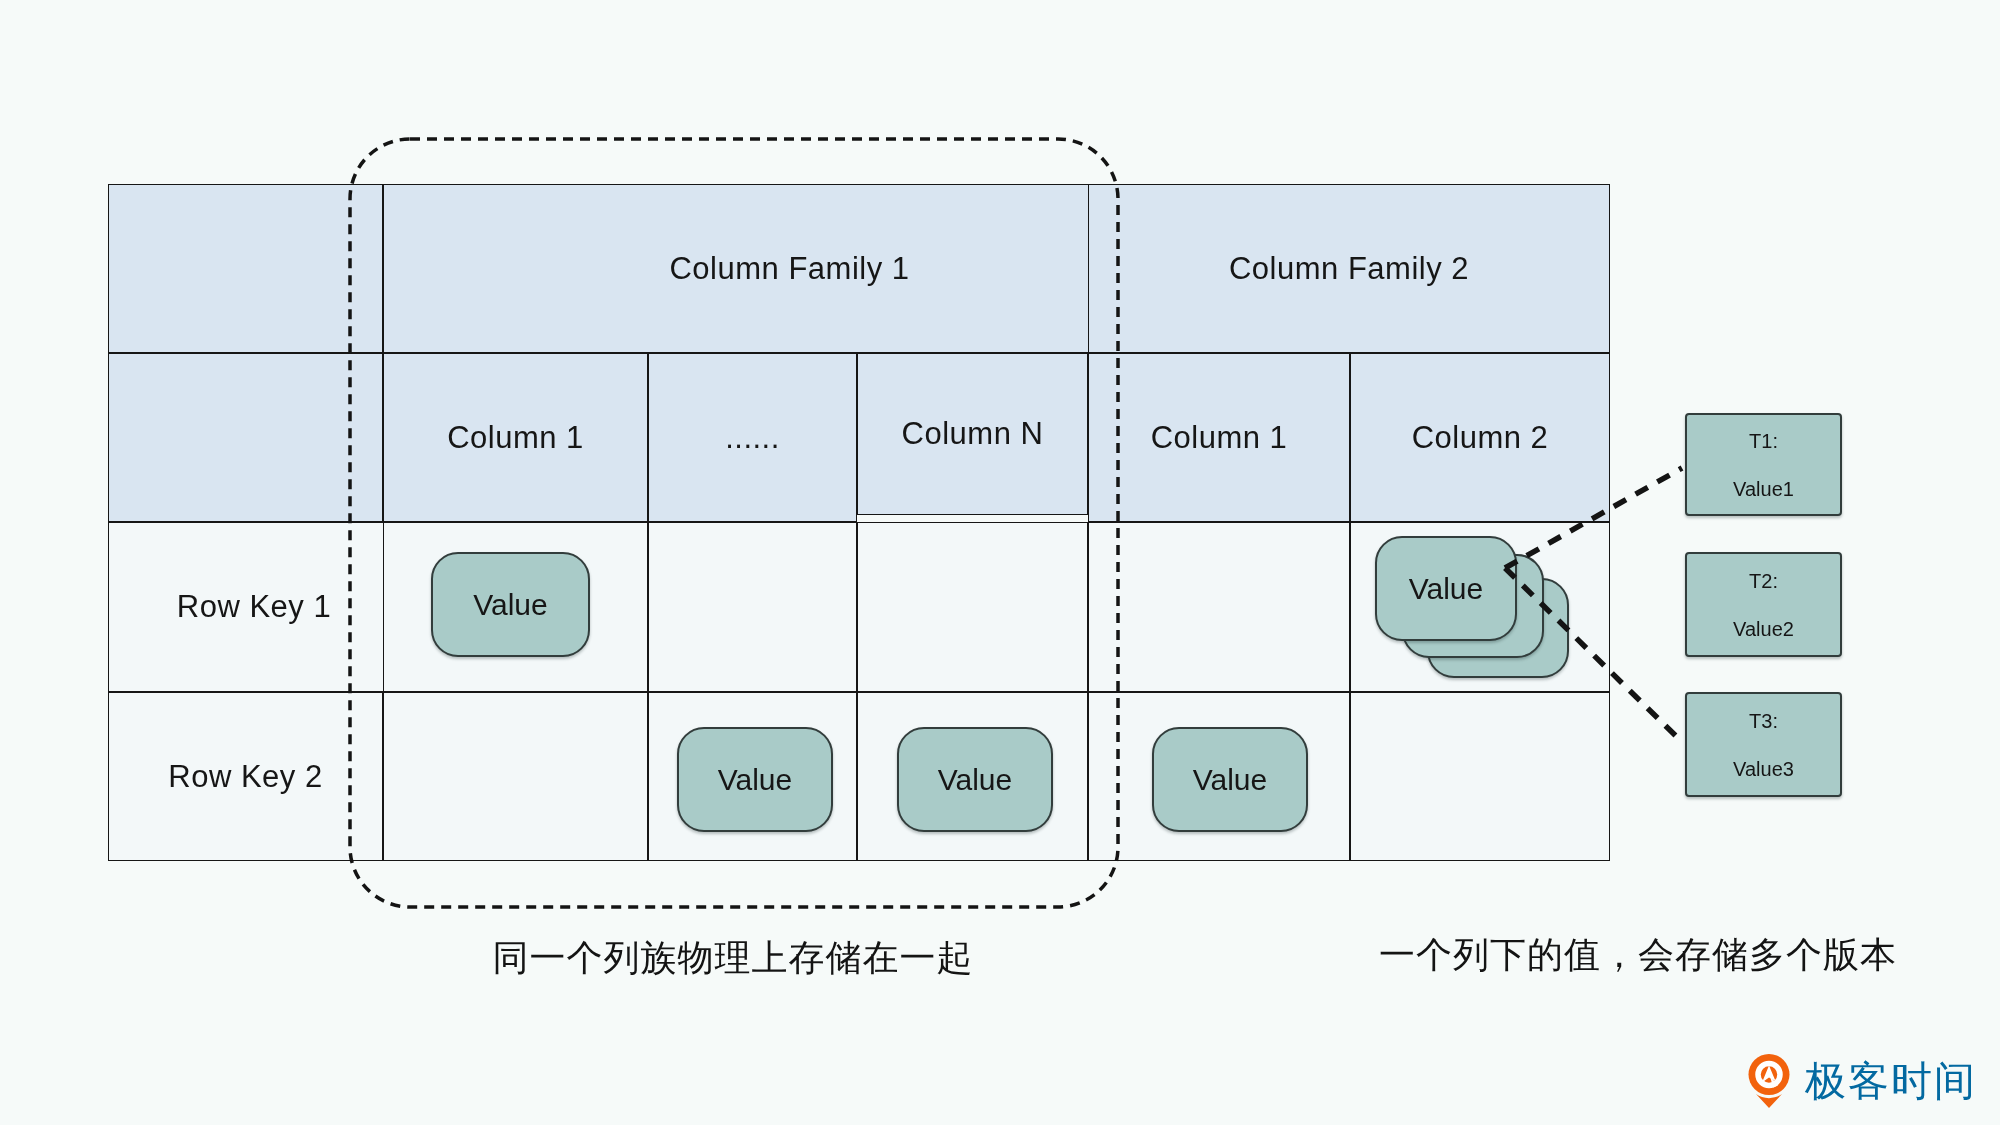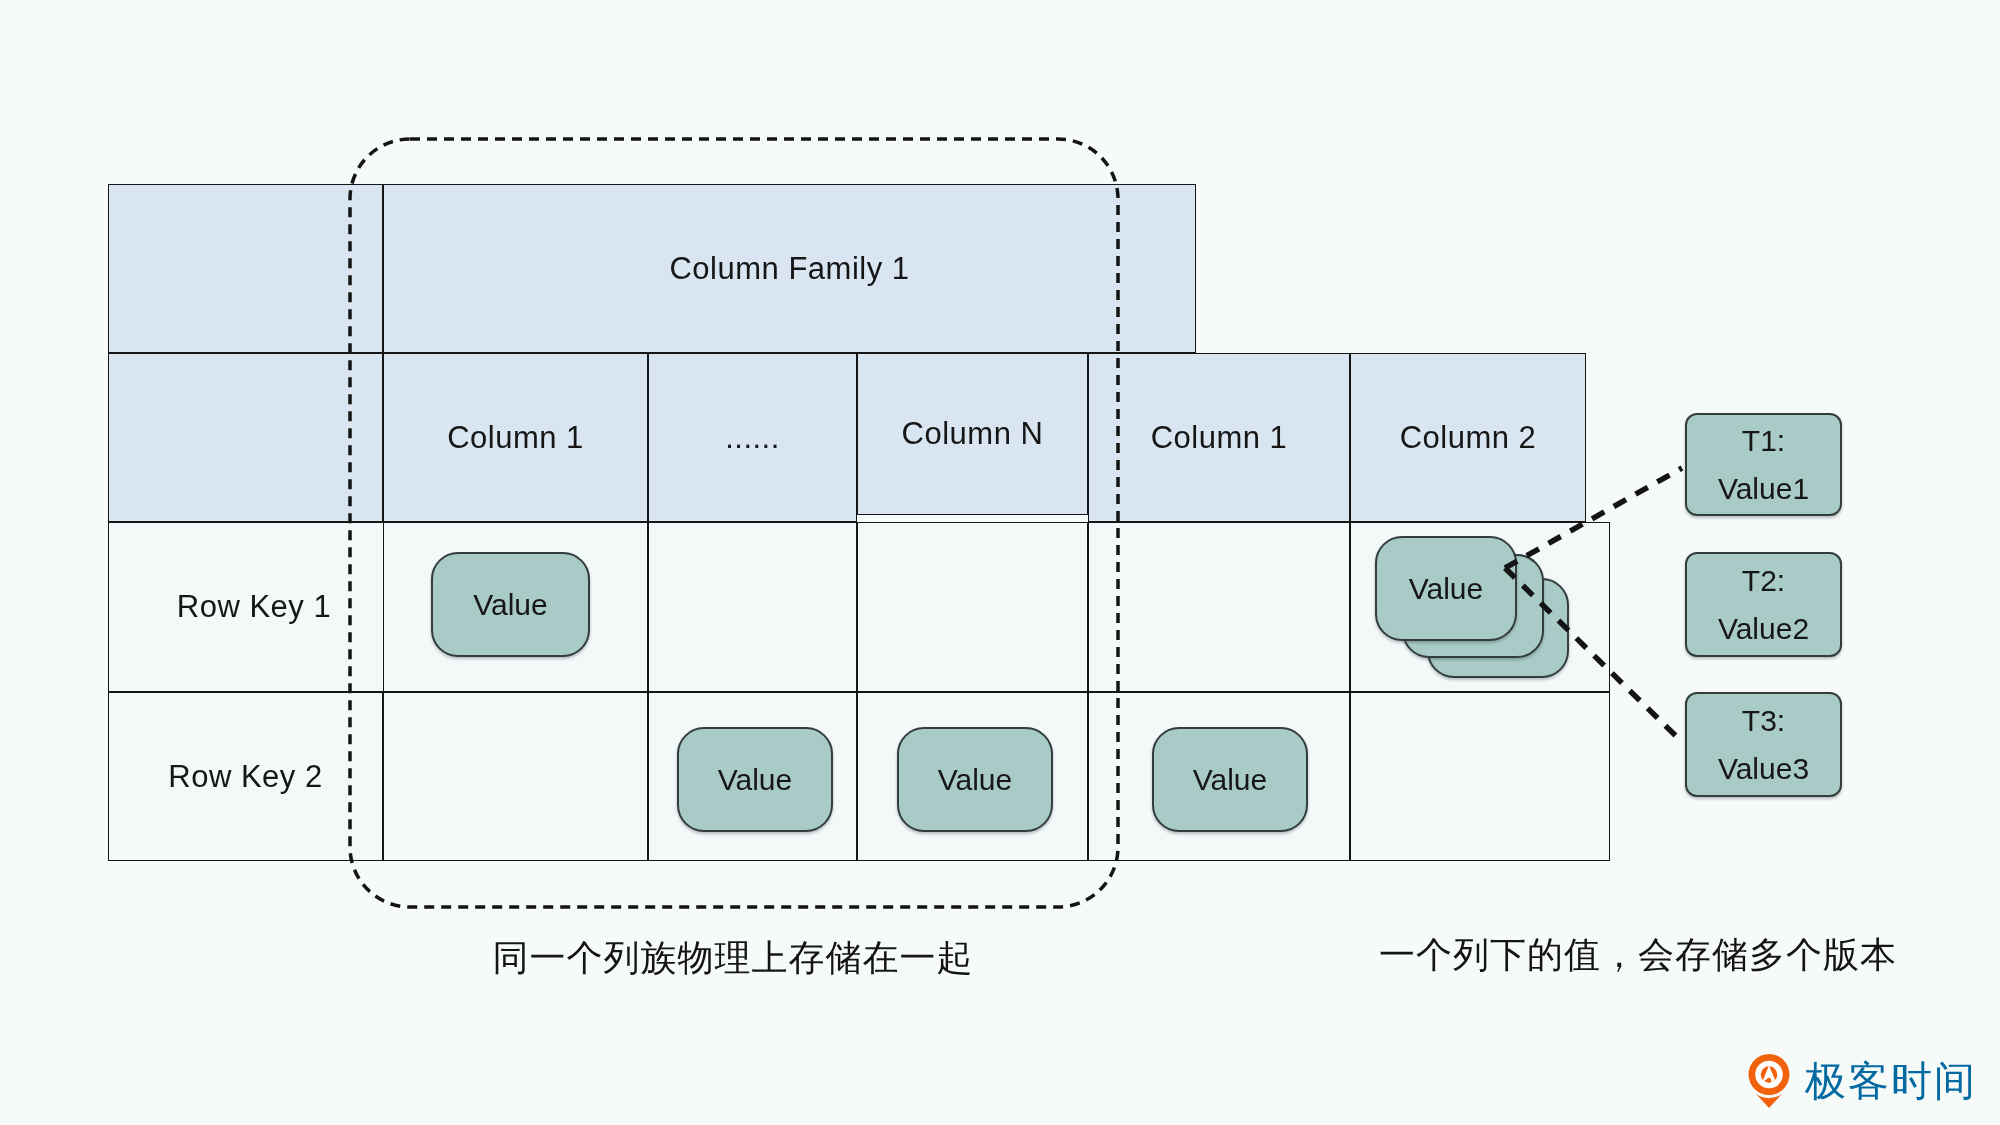--- a/index.html
+++ b/index.html
@@ -35,22 +35,22 @@
     border-radius:27px;
     display:flex;align-items:center;justify-content:center;
     font-size:30px;
     box-shadow:0 2px 3px rgba(20,40,40,.28);
     z-index:10;
   }
   .vbox.blank{z-index:8;}
   .tbox{
     flex-direction:column;
     line-height:48px;
-    font-size:30px;
-    border-radius:12px;
+    font-size:20px;
+    border-radius:4px;
     z-index:10;
   }
 
   
   svg.overlay{
     position:absolute;left:0;top:0;
     z-index:40;
     pointer-events:none;
   }
 
@@ -77,27 +77,28 @@
     letter-spacing:2px;
   }
 </style>
 </head>
 <body>
 
 <div class="canvas">
 
   <div class="cell header" style="left:108px;top:184px;width:275px;height:169px"></div>
   <div class="cell header family" style="left:383px;top:184px;width:813px;height:169px">Column Family 1</div>
+  <div class="cell header family" style="left:1088px;top:184px;width:522px;height:169px">Column Family 2</div>
 
   <div class="cell header" style="left:108px;top:353px;width:275px;height:169px"></div>
   <div class="cell header" style="left:383px;top:353px;width:265px;height:169px">Column 1</div>
   <div class="cell header" style="left:648px;top:353px;width:209px;height:169px">......</div>
   <div class="cell header" style="left:857px;top:353px;width:231px;height:162px">Column N</div>
   <div class="cell header" style="left:1088px;top:353px;width:262px;height:169px">Column 1</div>
-  <div class="cell header" style="left:1350px;top:353px;width:236px;height:169px">Column 2</div>
+  <div class="cell header" style="left:1350px;top:353px;width:260px;height:169px">Column 2</div>
 
   <div class="cell body" style="left:108px;top:522px;width:292px;height:170px">Row Key 1</div>
   <div class="cell body" style="left:383px;top:522px;width:265px;height:170px"></div>
   <div class="cell body" style="left:648px;top:522px;width:209px;height:170px"></div>
   <div class="cell body" style="left:857px;top:522px;width:231px;height:170px"></div>
   <div class="cell body" style="left:1088px;top:522px;width:262px;height:170px"></div>
   <div class="cell body" style="left:1350px;top:522px;width:260px;height:170px"></div>
 
   <div class="cell body" style="left:108px;top:692px;width:275px;height:169px">Row Key 2</div>
   <div class="cell body" style="left:383px;top:692px;width:265px;height:169px"></div>

